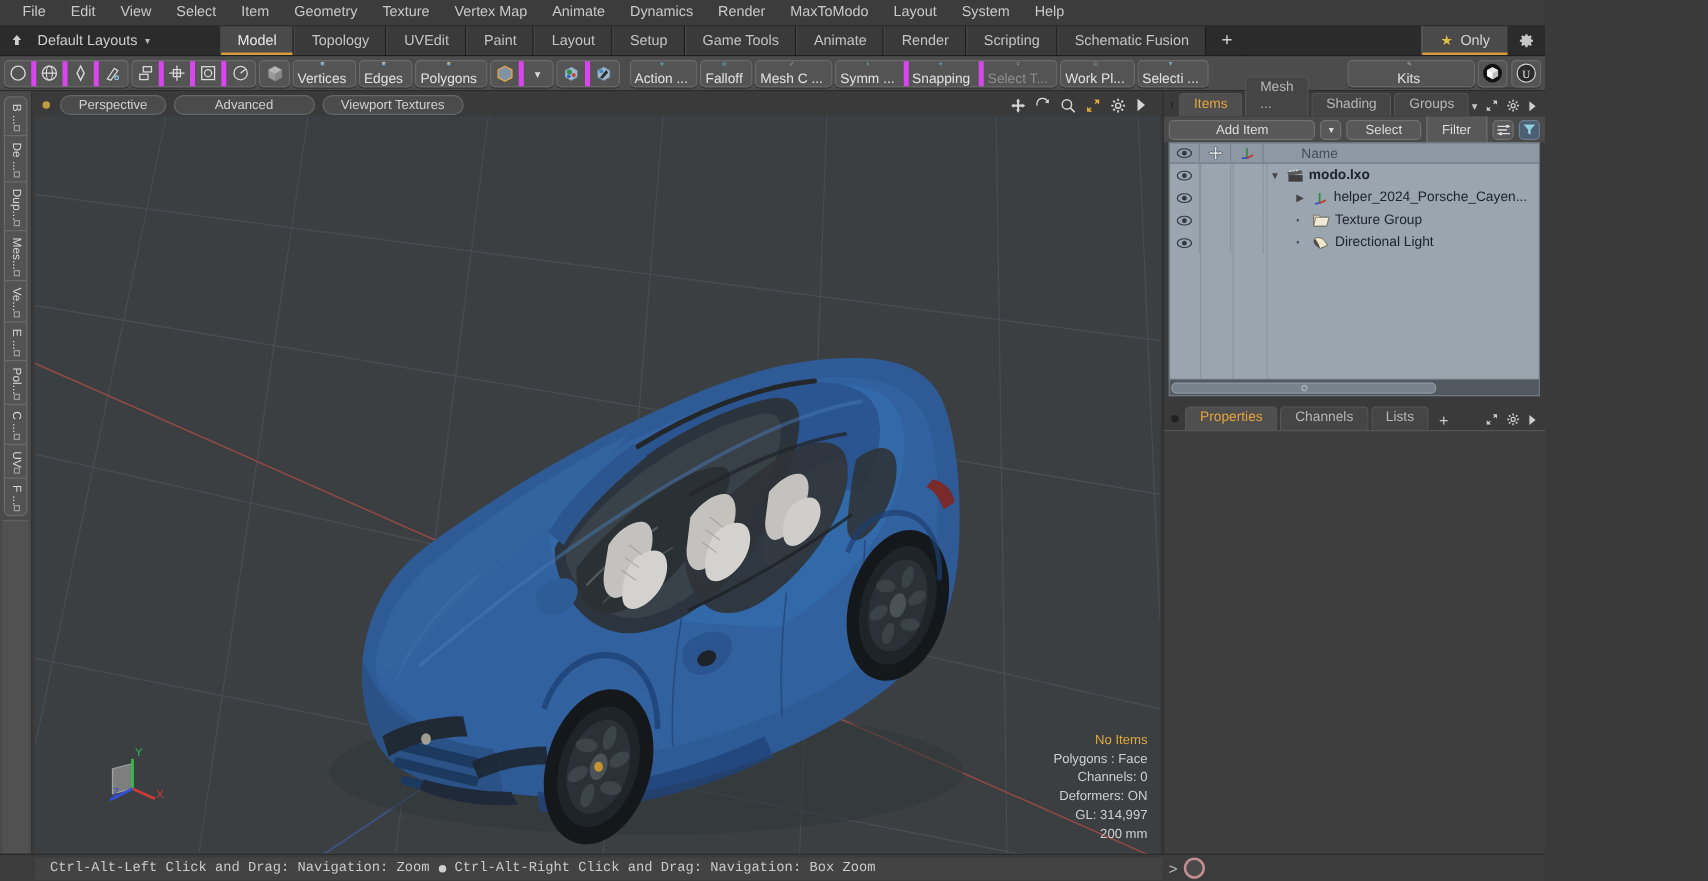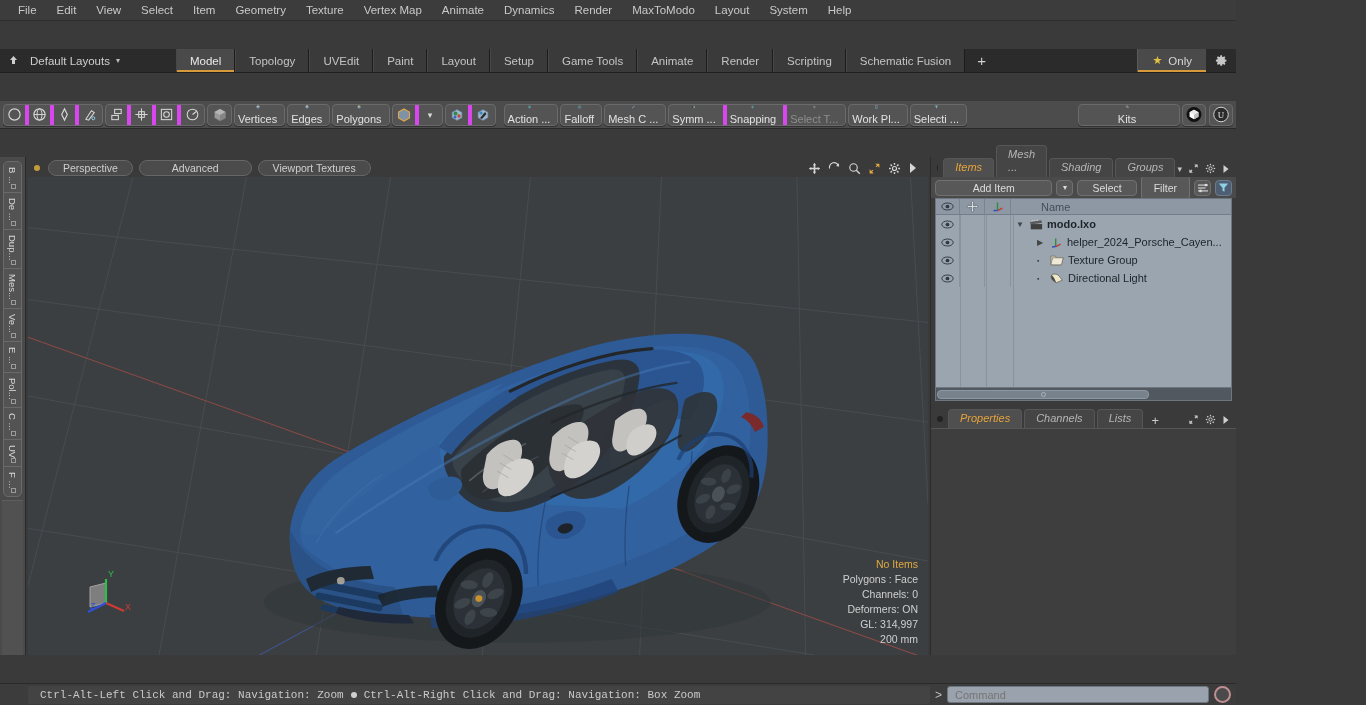--- a/index.html
+++ b/index.html
@@ -3,21 +3,21 @@
 <meta charset="utf-8">
 <style>
   * { box-sizing: border-box; margin: 0; padding: 0; }
   html, body {
     width: 1366px; height: 705px;
     background: #3a3a3a;
     font-family: "Liberation Sans", sans-serif;
     overflow: hidden;
     -webkit-font-smoothing: antialiased;
   }
-  #app { position: relative; width: 1236px; height: 705px; display: flex; flex-direction: column; gap: 28px; }
+  #app { position: relative; width: 1236px; height: 705px; display: flex; flex-direction: column; }
 
   
   .menubar {
     height: 21px; background: #3c3c3c; display: flex; align-items: center;
     padding-left: 8px; flex: 0 0 21px; border-bottom: 1px solid #2e2e2e;
   }
   .menubar .mi {
     color: #c9c9c9; font-size: 11.5px; padding: 0 10px; line-height: 21px;
     white-space: nowrap; cursor: default;
   }
@@ -145,21 +145,20 @@
   }
   .paneltabs {
     height: 20px; display: flex; align-items: flex-end; background: #3a3a3a;
     padding-left: 4px; flex: 0 0 20px; position: relative;
   }
   .pdot { width: 6px; height: 6px; border-radius: 50%; background: #222; margin: 0 5px 6px 2px; }
   .ptab {
     font-size: 11px; color: #b6b6b6; padding: 2px 11px 3px 11px; background: #454545;
     border-radius: 4px 4px 0 0; margin-right: 2px; border: 1px solid #565656; border-bottom: none;
     line-height: 13px;
-    font-style: italic;
   }
   .ptab.active { background: #4f4f4f; color: #e7a33c; }
   .ptab.plus { background: transparent; border: none; color: #ccc; font-size: 13px; padding: 1px 6px; }
   .ptools { margin-left: auto; display: flex; align-items: center; gap: 6px; padding: 0 6px 3px 0; color: #c3c3c3; }
 
   .panelbtns {
     background: #4a4a4a; display: flex; align-items: center; gap: 4px;
     padding: 3px 4px; flex: 0 0 21px; height: 21px;
   }
   .pb {
@@ -1005,17 +1004,16 @@
   <div class="statusbar">
     <div class="sb-left">
       <div class="sb-hint">
         <span>Ctrl-Alt-Left Click and Drag: Navigation: Zoom</span>
         <span class="sb-bullet"></span>
         <span>Ctrl-Alt-Right Click and Drag: Navigation: Box Zoom</span>
       </div>
     </div>
     <div class="sb-right">
       <span class="sb-gt">&gt;</span>
-      <input class="cmdinput" value="" placeholder="Command" style="">
       <span class="cmdcircle"></span>
     </div>
   </div>
 </div>
 
 </body></html>

